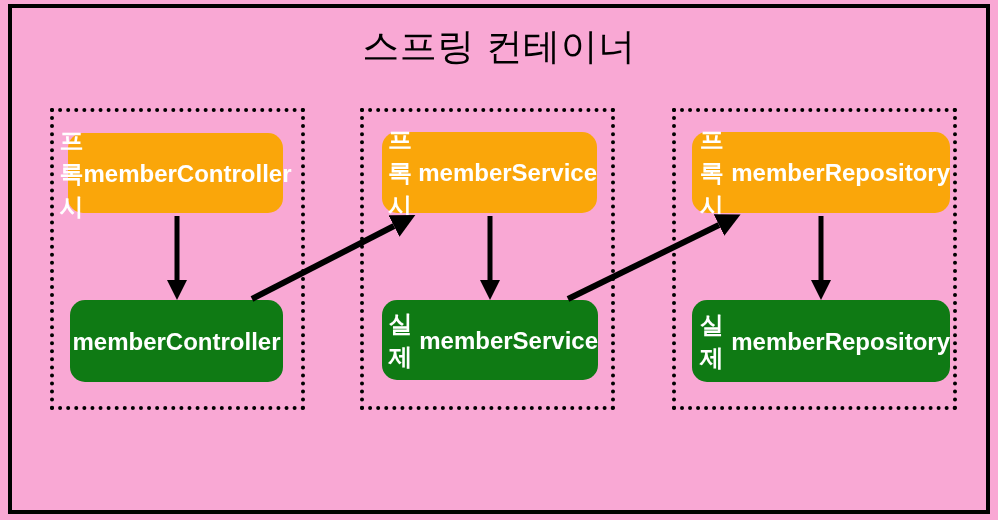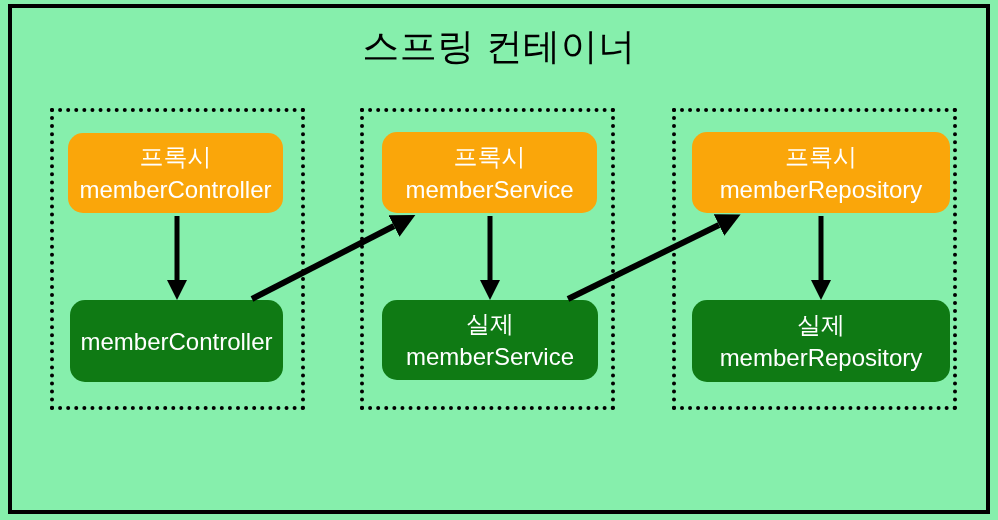--- a/index.html
+++ b/index.html
@@ -2,21 +2,21 @@
 <html><head>
 <meta charset="utf-8">
 <style>
   * { margin: 0; padding: 0; box-sizing: border-box; }
   html, body { background: #ffffff; }
   body {
     width: 998px; height: 520px;
     font-family: "Liberation Sans", "DejaVu Sans", sans-serif;
     position: relative; overflow: hidden;
   }
-  .canvas { position: relative; width: 998px; height: 520px; background: #86efac; }
+  .canvas { position: relative; width: 998px; height: 520px; background: #f9a8d4; }
 
   .outer-frame {
     position: absolute; left: 8px; top: 4px;
     width: 982px; height: 510px;
     border: 4px solid #000000;
     background: transparent;
   }
 
   .diagram-title {
     position: absolute; left: 0; top: 22px; width: 998px;
@@ -29,23 +29,23 @@
     position: absolute; top: 108px; height: 302px;
     border: 4px dotted #000000;
   }
   .group-controller { left: 50px;  width: 255px; }
   .group-service    { left: 360px; width: 255px; }
   .group-repository { left: 672px; width: 285px; }
 
   .node {
     position: absolute;
     border-radius: 15px;
-    display: flex; flex-direction: column;
+    display: flex; flex-direction: row;
     align-items: center; justify-content: center;
-    color: #ffffff; font-weight: normal; font-size: 24px;
+    color: #ffffff; font-weight: bold; font-size: 24px;
     line-height: 33px; text-align: center;
   }
   .proxy-node { background: #FAA60A; }
   .real-node  { background: #0F7A14; }
 
   .group-controller .proxy-node { left: 14px; top: 21px;  width: 215px; height: 80px; }
   .group-controller .real-node  { left: 16px; top: 188px; width: 213px; height: 82px; }
   .group-service    .proxy-node { left: 18px; top: 20px;  width: 215px; height: 81px; }
   .group-service    .real-node  { left: 18px; top: 188px; width: 216px; height: 80px; }
   .group-repository .proxy-node { left: 16px; top: 20px;  width: 258px; height: 81px; }

